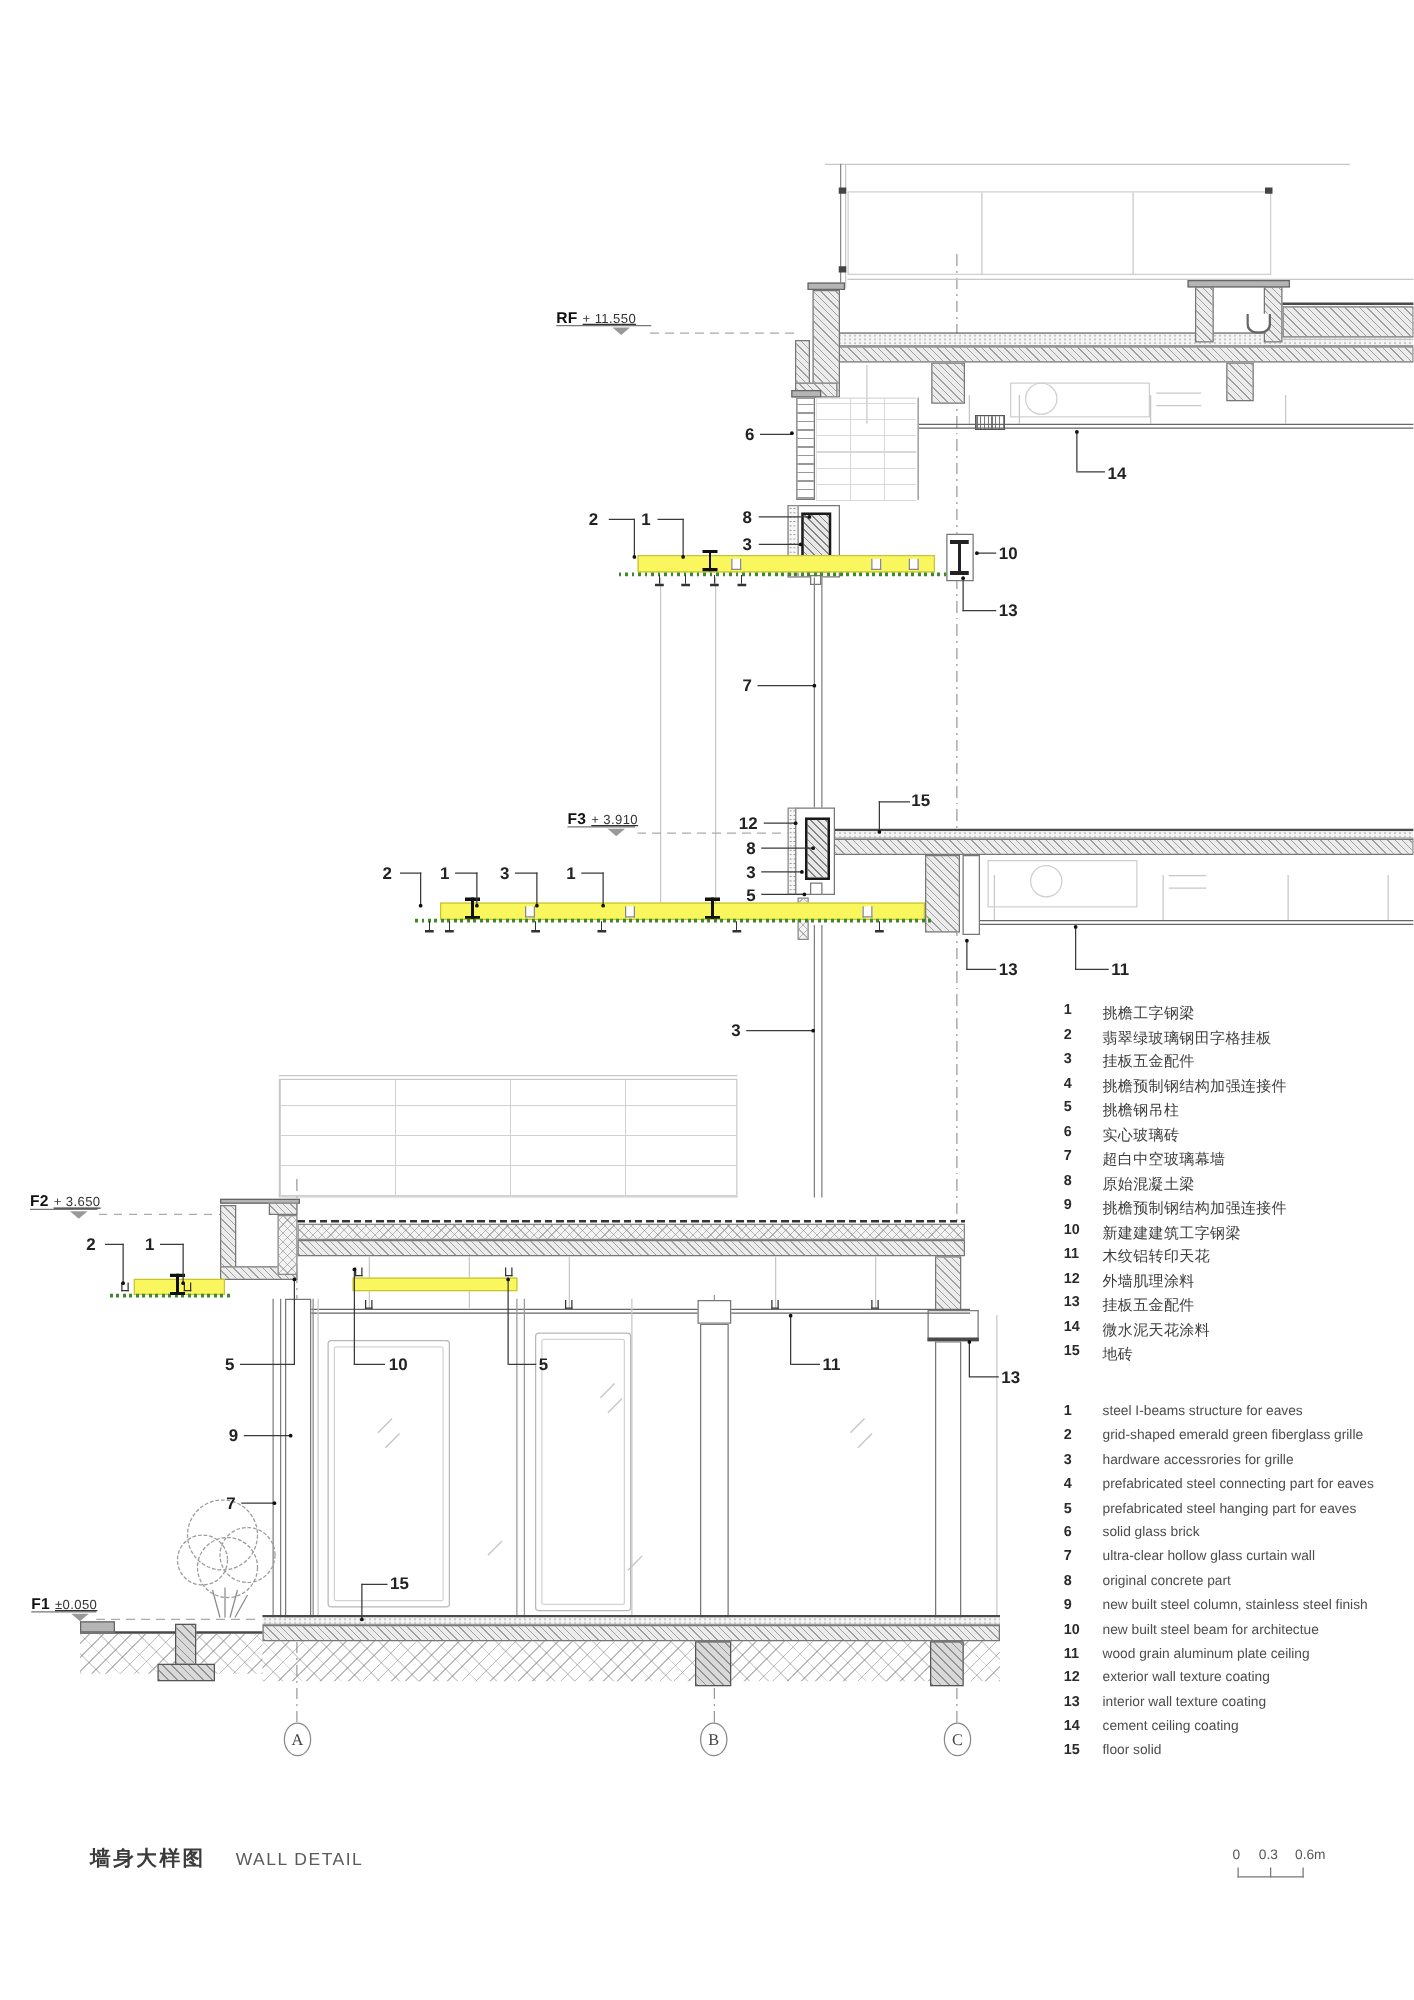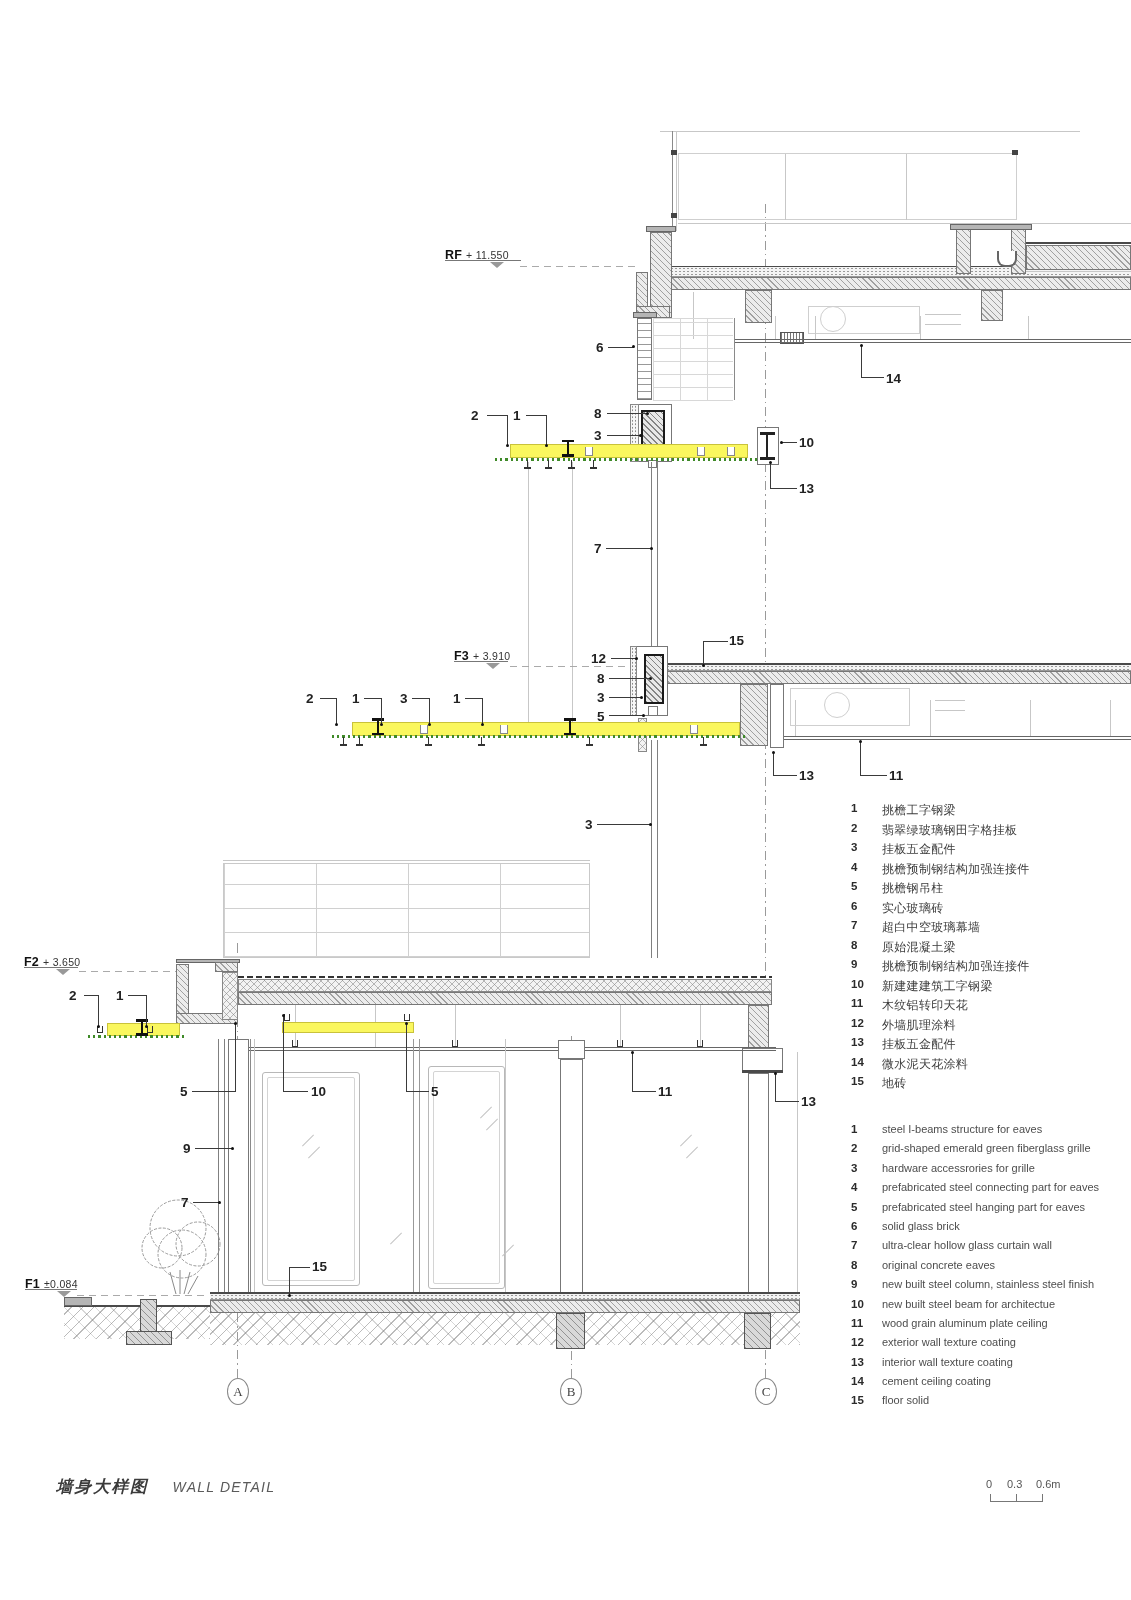--- a/index.html
+++ b/index.html
@@ -43,30 +43,30 @@
   .ibeam2{background-image:linear-gradient(to bottom,#222 0,#222 3px,transparent 3px,transparent calc(100% - 3px),#222 calc(100% - 3px),#222 100%),linear-gradient(90deg,transparent 0,transparent calc(50% - 1px),#222 calc(50% - 1px),#222 calc(50% + 1px),transparent calc(50% + 1px),transparent 100%);}
   .tick{border-bottom:2px solid #333;background-image:linear-gradient(90deg,transparent 0,transparent calc(50% - .5px),#333 calc(50% - .5px),#333 calc(50% + .5px),transparent calc(50% + .5px));box-sizing:border-box;}
   .fast{border:1px solid #333;border-top:none;box-sizing:border-box;}
   .prof{border:1px solid #888;border-top:none;background:#fff;box-sizing:border-box;}
   .tri{width:0 !important;height:0 !important;border-left:7px solid transparent;border-right:7px solid transparent;border-top:6px solid #999;background:none;}
   .co{position:absolute;font-weight:bold;font-size:13.5px;color:#222;white-space:nowrap;}
   .leader{position:absolute;background:#3a3a3a;}
   .dot{position:absolute;width:3px;height:3px;background:#111;border-radius:50%;}
   .lvl{position:absolute;white-space:nowrap;color:#111;}
   .lvl b{font-size:12.5px;letter-spacing:.2px;}
-  .lvl span{font-size:10.5px;color:#333;margin-left:4px;letter-spacing:.3px;}
+  .lvl span{font-size:10.5px;color:#333;margin-left:4px;letter-spacing:.3px;text-decoration:underline;}
   .legend{position:absolute;width:285px;}
   .lrow{display:flex;align-items:flex-start;}
   .lrow .lno{width:31px;font-weight:bold;font-size:11.5px;color:#2b2b2b;flex:none;}
   .legend-zh .lrow{height:19.5px;}
   .legend-zh .ltx{font-size:12px;color:#3d3d3d;letter-spacing:.3px;}
   .legend-en .lrow{height:19.4px;}
   .legend-en .ltx{font-size:11px;color:#4d4d4d;}
   .bubble{position:absolute;width:22px;height:27px;border:1px solid #888;border-radius:50%;display:flex;align-items:center;justify-content:center;font-family:"Liberation Serif","DejaVu Serif",serif;font-size:13px;color:#444;box-sizing:border-box;}
-  #titleblock{position:absolute;left:56px;top:1476px;font-style:italic;}
+  #titleblock{position:absolute;left:72px;top:1476px;}
   #titleblock .zh{font-size:16.5px;font-weight:600;color:#3b3b3b;letter-spacing:2px;}
   #titleblock .en{font-size:14px;color:#5a5a5a;letter-spacing:1.2px;margin-left:24px;}
   .scl{position:absolute;font-size:11px;color:#555;top:1478px;}
 </style>
 </head>
 <body>
 
 <div id="canvas">
 
   <div id="drawing">
@@ -270,21 +270,21 @@
   <div class="lvl" style="left:445px;top:245px">
     <b>RF</b><span>+ 11.550</span>
   </div>
   <div class="lvl" style="left:454px;top:646px">
     <b>F3</b><span>+ 3.910</span>
   </div>
   <div class="lvl" style="left:24px;top:952px">
     <b>F2</b><span>+ 3.650</span>
   </div>
   <div class="lvl" style="left:25px;top:1274px">
-    <b>F1</b><span>±0.084</span>
+    <b>F1</b><span>±0.050</span>
   </div>
 
   <div class="legend legend-zh" id="legend-zh" style="left:851px;top:802px">
       <div class="lrow">
         <span class="lno">1</span>
         <span class="ltx">挑檐工字钢梁</span>
       </div>
       <div class="lrow">
         <span class="lno">2</span>
         <span class="ltx">翡翠绿玻璃钢田字格挂板</span>
@@ -366,21 +366,21 @@
       <div class="lrow">
         <span class="lno">6</span>
         <span class="ltx">solid glass brick</span>
       </div>
       <div class="lrow">
         <span class="lno">7</span>
         <span class="ltx">ultra-clear hollow glass curtain wall</span>
       </div>
       <div class="lrow">
         <span class="lno">8</span>
-        <span class="ltx">original concrete eaves</span>
+        <span class="ltx">original concrete part</span>
       </div>
       <div class="lrow">
         <span class="lno">9</span>
         <span class="ltx">new built steel column, stainless steel finish</span>
       </div>
       <div class="lrow">
         <span class="lno">10</span>
         <span class="ltx">new built steel beam for architectue</span>
       </div>
       <div class="lrow">

